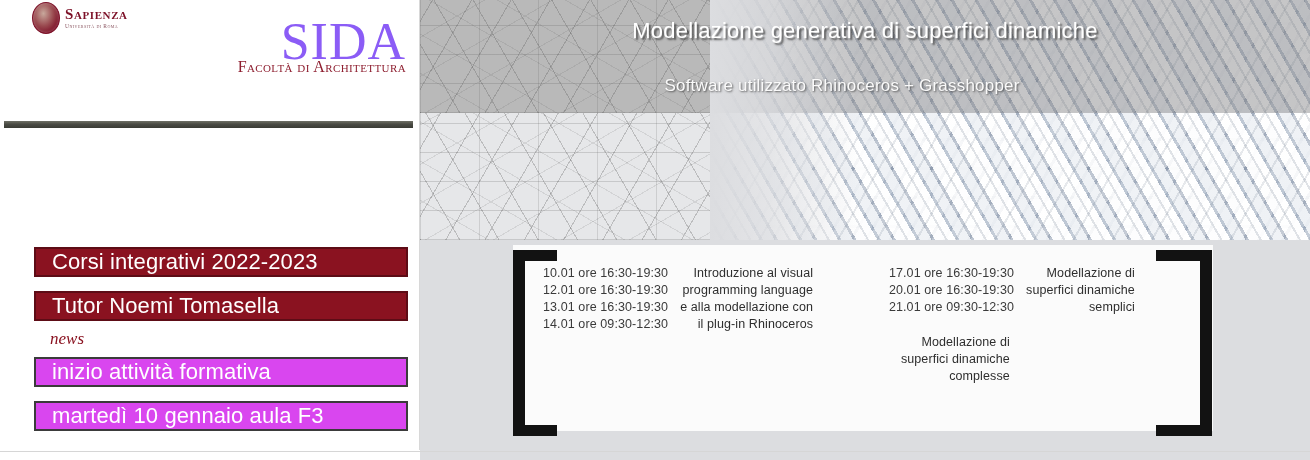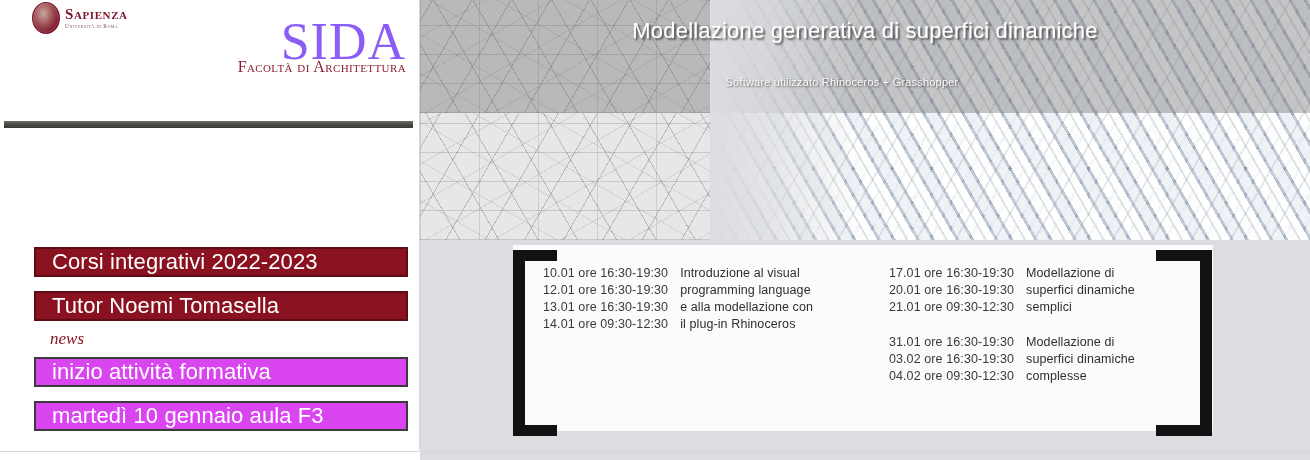--- a/index.html
+++ b/index.html
@@ -147,21 +147,21 @@
   .title{
     position:absolute;left:0;top:18px;width:890px;
     text-align:center;
     font-size:22px;color:#ffffff;letter-spacing:.2px;
     text-shadow:2px 2px 2px rgba(40,40,40,.75), 0 1px 0 rgba(255,255,255,.25);
     white-space:nowrap;
   }
   .subtitle{
     position:absolute;left:0;top:76px;width:890px;
     text-align:center;padding-right:46px;box-sizing:border-box;
-    font-size:11px;color:#fafafa;letter-spacing:.2px;
+    font-size:17px;color:#fafafa;letter-spacing:.2px;
     text-shadow:1px 1px 2px rgba(60,60,60,.8);
     white-space:nowrap;
   }
 
   
   .sched-wrap{
     position:absolute;left:75px;top:245px;width:735px;height:196px;
   }
   .sched-paper{
     position:absolute;left:18px;top:0;width:700px;height:186px;
@@ -170,21 +170,21 @@
   .brk{position:absolute;background:#121212;}
   .brk-l-v{left:18px;top:5px;width:12px;height:186px;}
   .brk-l-t{left:18px;top:5px;width:44px;height:11px;}
   .brk-l-b{left:18px;top:180px;width:44px;height:11px;}
   .brk-r-v{left:705px;top:5px;width:12px;height:186px;}
   .brk-r-t{left:661px;top:5px;width:56px;height:11px;}
   .brk-r-b{left:661px;top:180px;width:56px;height:11px;}
 
   .cols{
     position:absolute;left:48px;top:14px;width:660px;height:170px;
-    display:flex;gap:22px;
+    display:flex;gap:22px;text-align:right;
   }
   .col{display:flex;flex-direction:column;}
   .col-left{width:330px;padding-top:6px;}
   .col-right{width:320px;padding-top:6px;}
   .grp{display:flex;margin-bottom:18px;}
   .grp:last-child{margin-bottom:0;}
   .dates{display:flex;flex-direction:column;}
   .desc{display:flex;flex-direction:column;margin-left:12px;}
   .dline,.tline{
     font-size:12.5px;color:#3a3a3a;line-height:17px;white-space:nowrap;
@@ -295,25 +295,20 @@
               <div class="dline">20.01 ore 16:30-19:30</div>
               <div class="dline">21.01 ore 09:30-12:30</div>
             </div>
             <div class="desc">
               <div class="tline">Modellazione di</div>
               <div class="tline">superfici dinamiche</div>
               <div class="tline">semplici</div>
             </div>
           </div>
           <div class="grp">
-            <div class="dates">
-              <div class="dline">31.01 ore 16:30-19:30</div>
-              <div class="dline">03.02 ore 16:30-19:30</div>
-              <div class="dline">04.02 ore 09:30-12:30</div>
-            </div>
             <div class="desc">
               <div class="tline">Modellazione di</div>
               <div class="tline">superfici dinamiche</div>
               <div class="tline">complesse</div>
             </div>
           </div>
         </div>
 
       </div>
     </div>

